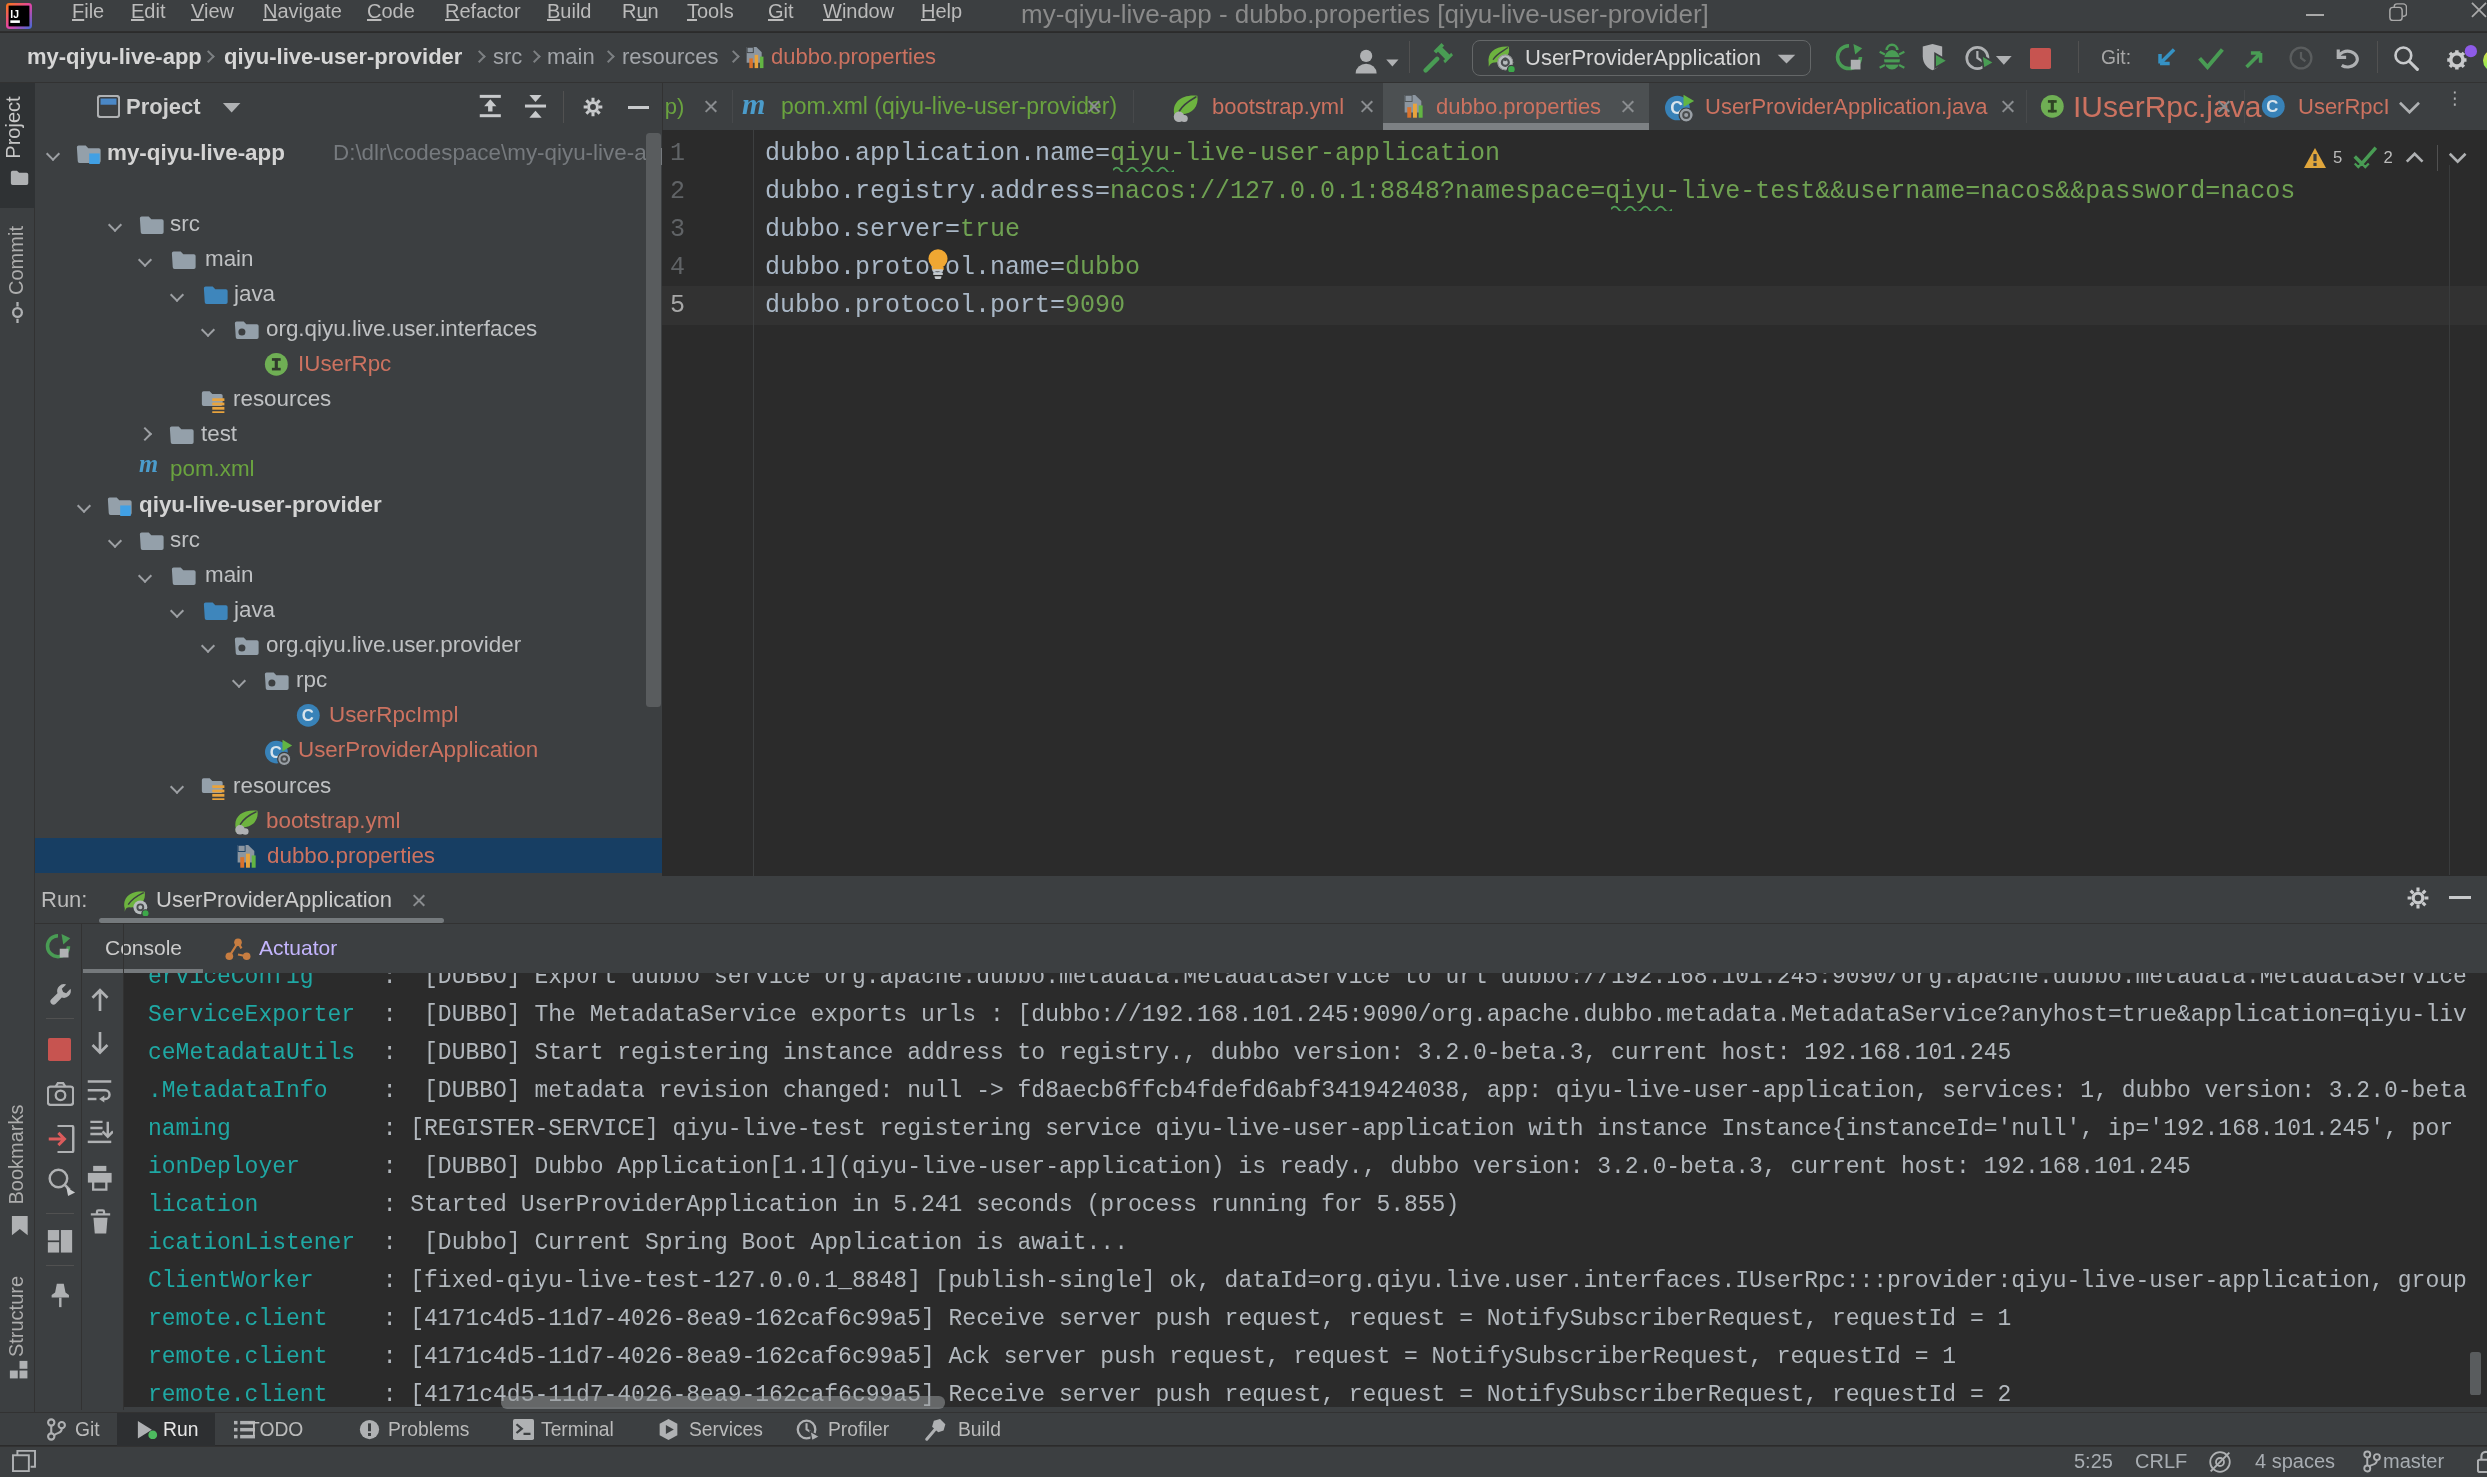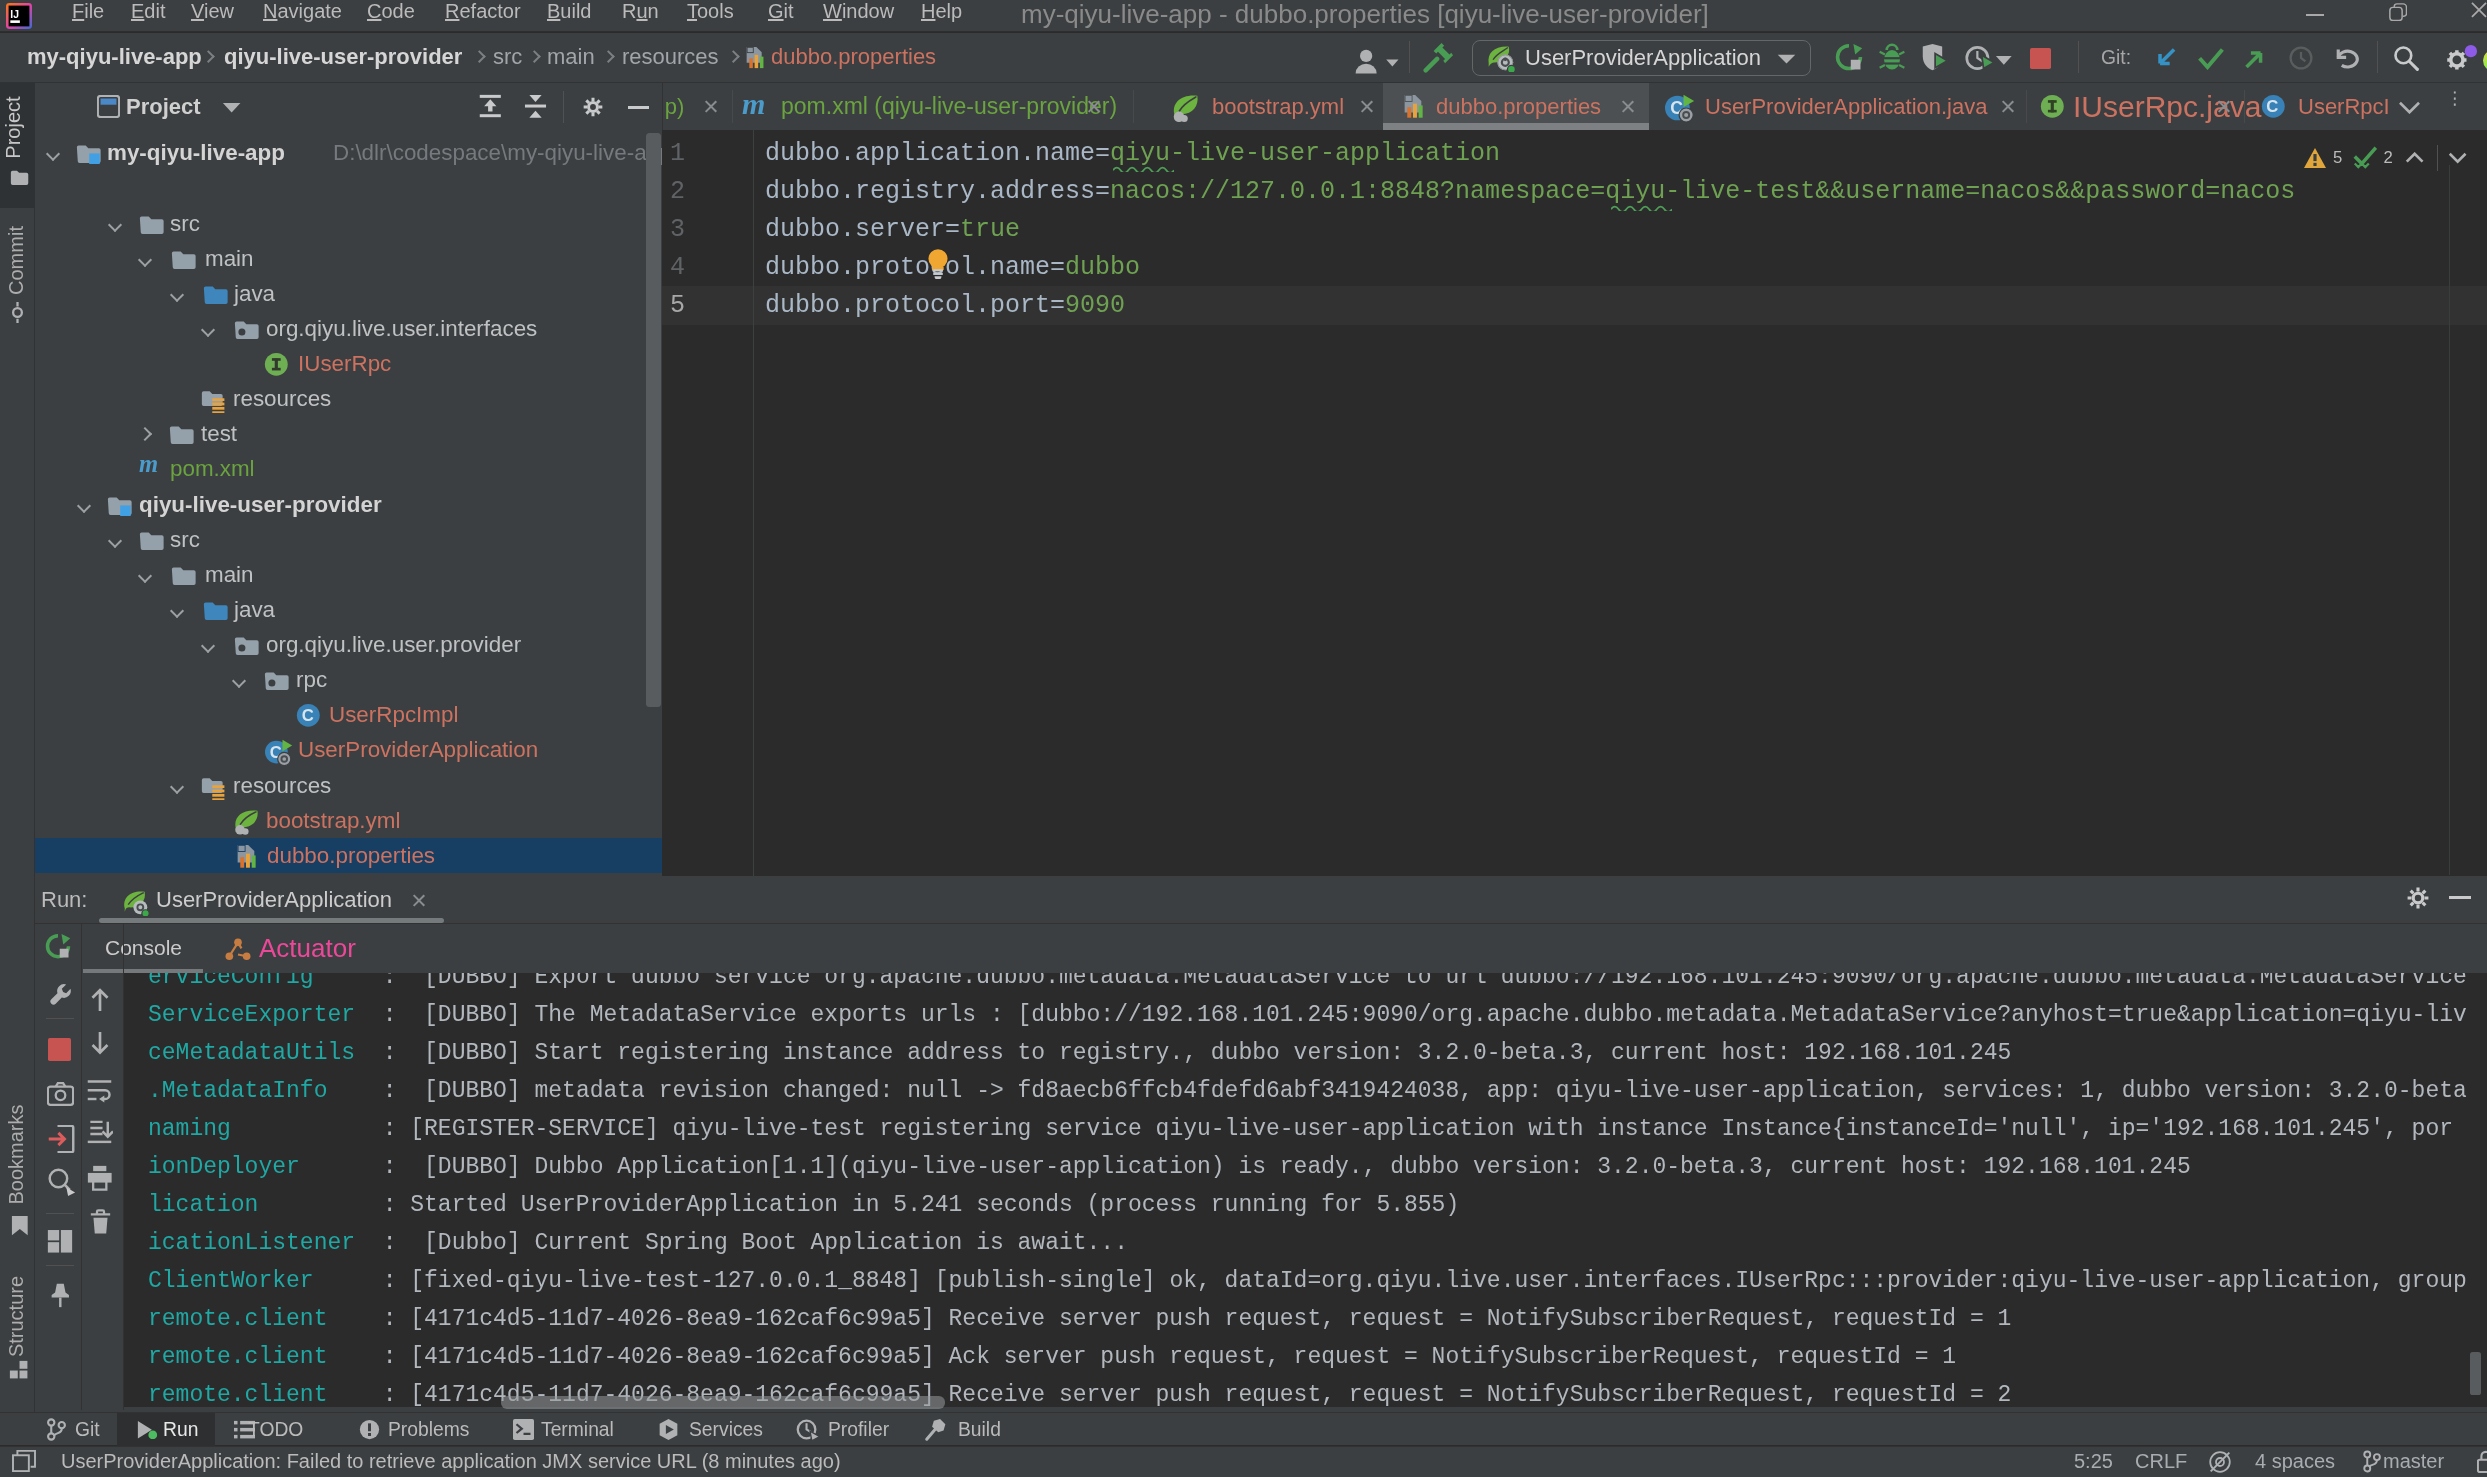--- a/index.html
+++ b/index.html
@@ -603,21 +603,21 @@
   </svg>
   <div class="abs" style="left:81px;top:47px;width:0.9px;height:487px;background:#323232;"></div>
   <div class="abs" style="left:105px;top:47px;height:50px;display:flex;align-items:center;font-size:21px;color:#CCCCCC;">Console</div>
   <div class="abs" style="left:83px;top:93px;width:120px;height:4.4px;background:#75797C;"></div>
   <svg class="abs" style="left:225px;top:61px;" width="26" height="24.6" viewBox="0 0 30 28">
     <circle cx="5" cy="22" r="4.4" fill="#C77D41"></circle>
     <circle cx="15" cy="6" r="4.4" fill="#C77D41"></circle>
     <circle cx="25" cy="22" r="4.4" fill="#C77D41"></circle>
     <path d="M5 22 L15 6 L19 13 M15 20 L25 22" stroke="#C77D41" stroke-width="2.6" fill="none"></path>
   </svg>
-  <div class="abs" style="left:259px;top:47px;height:50px;display:flex;align-items:center;font-size:26px;color:#ec4899;">Actuator</div>
+  <div class="abs" style="left:259px;top:47px;height:50px;display:flex;align-items:center;font-size:21px;color:#c4b5fd;">Actuator</div>
 
   <div class="abs" style="left:123px;top:47px;width:0.9px;height:487px;background:#323232;"></div>
   <div id="runicons">
     <svg class="abs" style="left:47px;top:105px;" width="27" height="27" viewBox="0 0 31 31">
       <path d="M27 9 a8 8 0 0 1 -10 10 L10 26 a3.4 3.4 0 0 1 -5 -5 L12 14 a8 8 0 0 1 10 -10 l-5 5 l1.5 3.5 L22 14 z" fill="#AFB1B3"></path>
     </svg>
     <div class="abs" style="left:46px;top:142px;width:28px;height:0.9px;background:#515151;"></div>
     <div class="abs" style="left:48px;top:162px;width:23px;height:23px;background:#C75450;border-radius:1.8px;"></div>
     <svg class="abs" style="left:47px;top:206px;" width="27" height="24" viewBox="0 0 31 27">
       <rect x="1" y="5" width="29" height="21" rx="3" fill="none" stroke="#AFB1B3" stroke-width="2.6"></rect>
@@ -739,21 +739,20 @@
   </svg>
   <span class="abs" style="left:958px;top:6.1px;">Build</span>
 </div>
 
 <div class="abs panel" style="left:0;top:1446px;width:2487px;height:32px;border-top:0.9px solid #323232;"></div>
 <div id="statusbar" style="position:absolute;left:0;top:1446px;width:2487px;height:31px;font-size:20px;color:#A8ADB2;">
   <svg class="abs" style="left:12.3px;top:4.4px;" width="24" height="22" viewBox="0 0 27 25">
     <rect x="1" y="6" width="18" height="18" fill="none" stroke="#AFB1B3" stroke-width="2.2"></rect>
     <path d="M6 6 V1 h20 v18 h-5" fill="none" stroke="#AFB1B3" stroke-width="2.2"></path>
   </svg>
-  <span class="abs" style="left:61px;top:4.4px;color:#BBBBBB;">UserProviderApplication: Failed to retrieve application JMX service URL (8 minutes ago)</span>
   <span class="abs" style="left:2074px;top:4.4px;">5:25</span>
   <span class="abs" style="left:2135px;top:4.4px;">CRLF</span>
   <svg class="abs" style="left:2208px;top:3.5px;" width="24" height="24" viewBox="0 0 27 27">
     <circle cx="13.5" cy="13.5" r="11" fill="none" stroke="#AFB1B3" stroke-width="2"></circle>
     <circle cx="13.5" cy="13.5" r="4.5" fill="none" stroke="#AFB1B3" stroke-width="2"></circle>
     <path d="M3 24 L24 3" stroke="#AFB1B3" stroke-width="2.2"></path>
   </svg>
   <span class="abs" style="left:2255px;top:4.4px;">4 spaces</span>
   <svg class="abs" style="left:2362px;top:3.5px;" width="19.3" height="23" viewBox="0 0 22 26">
     <circle cx="6" cy="5" r="3.4" fill="none" stroke="#AFB1B3" stroke-width="2.2"></circle>

